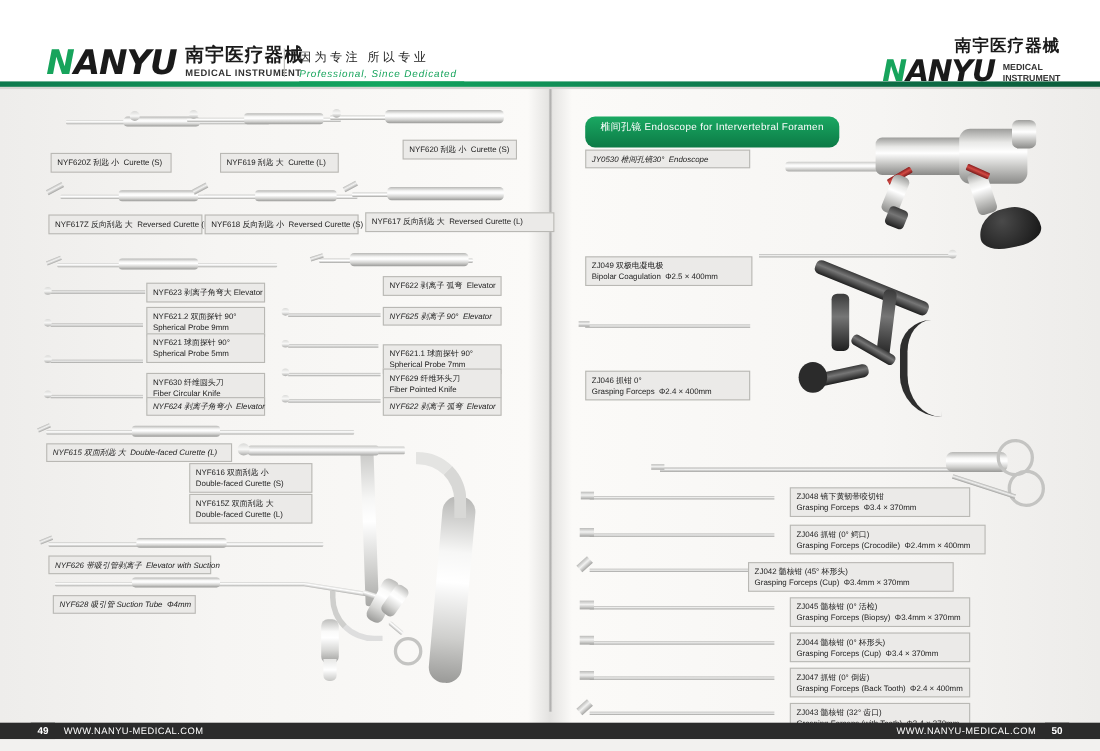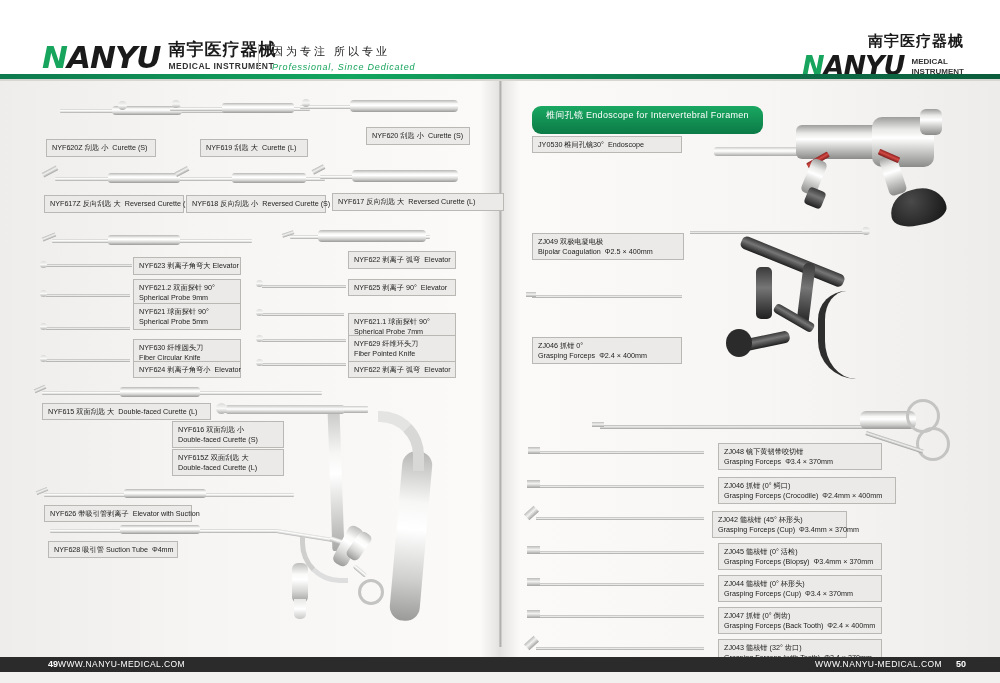--- a/index.html
+++ b/index.html
@@ -81,21 +81,21 @@
     position: absolute; right: 0; bottom: 11px; width: 500px; height: 15px;
     background: #2b2b2b;
   }
   .footer-white-l { position:absolute; left:0; bottom:0; width:500px; height:11px; background:#f2f1ef;}
   .footer-white-r { position:absolute; right:0; bottom:0; width:500px; height:11px; background:#f2f1ef;}
   .pg-num {
     position: absolute; bottom: 11px; height: 15px; line-height: 15px;
     color: #fff; font-size: 9px; font-weight: bold; background: #2b2b2b;
     padding: 0 6px;
   }
-  .pg-left { left: 42px; text-align: center; }
+  .pg-left { left: 28px; text-align: center; }
   .pg-right { right: 28px; }
   .footer-url {
     position: absolute; bottom: 11px; height: 15px; line-height: 15px;
     color: #fff; font-size: 8.5px; letter-spacing: 0.4px;
   }
   .url-left { left: 58px; }
   .url-right { right: 58px; }
 
   
   .content { position: absolute; top: 81px; left: 0; width: 1000px; height: 566px; }
@@ -110,21 +110,21 @@
     background: #ebeae8;
     border: 1px solid #b9b8b4;
     font-size: 7.2px;
     color: #1c1c1c;
     padding: 3px 5px;
     line-height: 1.35;
     white-space: nowrap;
   }
   .lbl .cn { font-size: 7.2px; }
   .lbl .en { font-size: 7.2px; }
-  .lbl-1l { padding: 2.5px 5px; }
+  .lbl-1l { padding: 2.5px 5px; font-style: italic; }
 
   
   .sec-head {
     position: absolute;
     height: 28px;
     background: linear-gradient(to bottom, #1aa862, #0c7a46);
     border-radius: 9px;
     color: #fff;
     font-size: 9px;
     line-height: 18px;
@@ -490,21 +490,21 @@
     </div>
     <div class="lbl" style="left:718px; top:396px; width:178px;">
       <div class="cn">ZJ046 抓钳 (0°  鳄口)</div>
       <div class="en"><span>Grasping Forceps (Crocodile)</span>&nbsp;&nbsp;<span>Φ2.4mm × 400mm</span></div>
     </div>
 
     <div class="inst">
       <div class="shaft-thin" style="left:536px; top:436px; width:168px; height:3px;"></div>
       <div class="jaw" style="left:525px; top:428px; width:13px; height:8px; transform:rotate(-42deg);"></div>
     </div>
-    <div class="lbl" style="left:712px; top:430px; width:135px;">
+    <div class="lbl" style="left:680px; top:430px; width:187px;">
       <div class="cn">ZJ042 髓核钳 (45°  杯形头)</div>
       <div class="en"><span>Grasping Forceps (Cup)</span>&nbsp;&nbsp;<span>Φ3.4mm × 370mm</span></div>
     </div>
 
     <div class="inst">
       <div class="shaft-thin" style="left:536px; top:470px; width:168px; height:3px;"></div>
       <div class="jaw" style="left:527px; top:465px; width:13px; height:8px;"></div>
     </div>
     <div class="lbl" style="left:718px; top:462px; width:164px;">
       <div class="cn">ZJ045 髓核钳 (0°  活检)</div>

